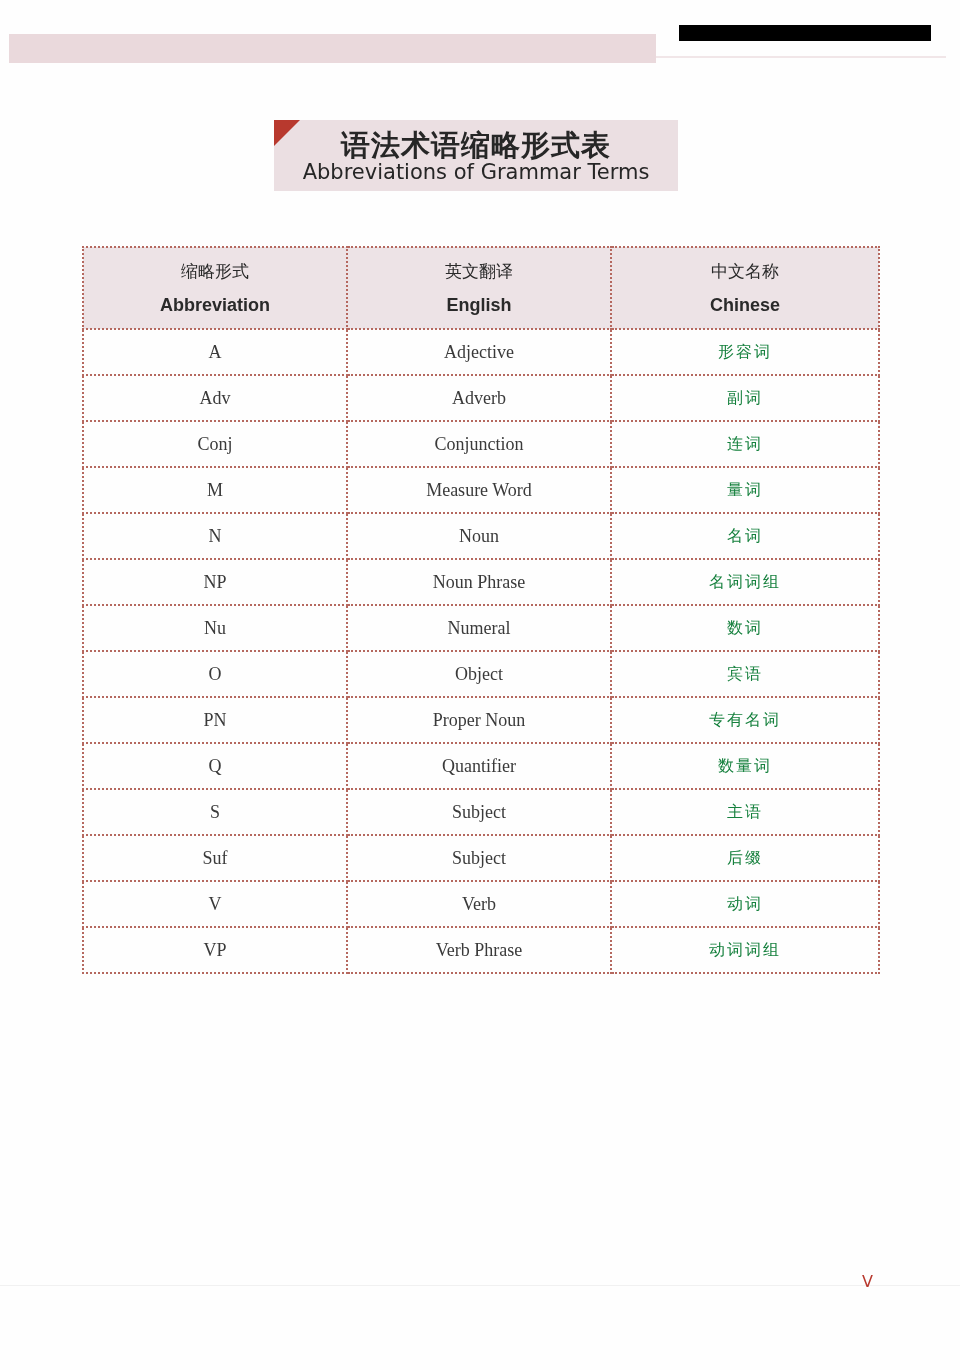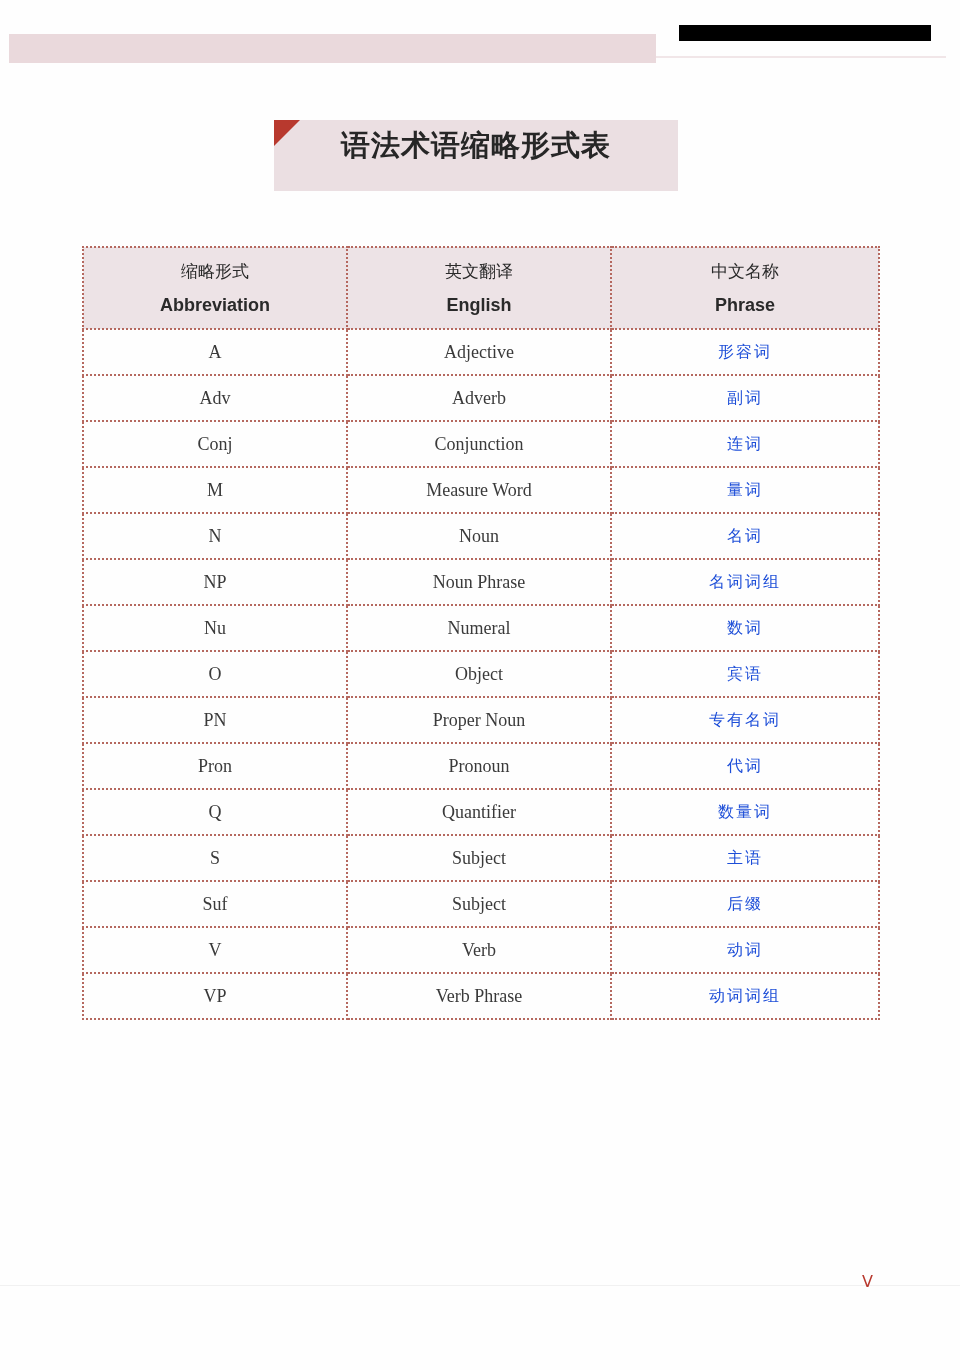--- a/index.html
+++ b/index.html
@@ -114,21 +114,21 @@
     .grammar-table td {
       height: 44px;
       font-family: "Liberation Serif", serif;
       font-size: 18px;
       color: #3a3a3a;
     }
     .grammar-table td.cn-cell {
       font-family: "DejaVu Serif", serif;
       font-size: 16px;
       letter-spacing: 2px;
-      color: #1d4ed8;
+      color: #15803d;
     }
     .page-number {
       position: absolute;
       left: 862px;
       top: 1272px;
       font-family: "DejaVu Sans", sans-serif;
       font-size: 16px;
       color: #b8392e;
     }
     .footer-line {
@@ -143,41 +143,42 @@
 </head>
 <body>
 
 <div class="top-band"></div>
 <div class="top-band-line"></div>
 <div class="redaction-bar"></div>
 
 <div class="title-box">
   <div class="title-corner"></div>
   <div class="title-cn">语法术语缩略形式表</div>
+  <div class="title-en">Abbreviations of Grammar Terms</div>
 </div>
 
 <table class="grammar-table">
   <colgroup>
     <col style="width:264px">
     <col style="width:264px">
     <col style="width:268px">
   </colgroup>
   <thead>
     <tr>
       <th>
         <span class="cn">缩略形式</span>
         <span class="en">Abbreviation</span>
       </th>
       <th>
         <span class="cn">英文翻译</span>
         <span class="en">English</span>
       </th>
       <th>
         <span class="cn">中文名称</span>
-        <span class="en">Phrase</span>
+        <span class="en">Chinese</span>
       </th>
     </tr>
   </thead>
   <tbody>
     <tr>
       <td>A</td>
       <td>Adjective</td>
       <td class="cn-cell">形容词</td>
     </tr>
     <tr>
@@ -214,25 +215,20 @@
       <td>O</td>
       <td>Object</td>
       <td class="cn-cell">宾语</td>
     </tr>
     <tr>
       <td>PN</td>
       <td>Proper Noun</td>
       <td class="cn-cell">专有名词</td>
     </tr>
     <tr>
-      <td>Pron</td>
-      <td>Pronoun</td>
-      <td class="cn-cell">代词</td>
-    </tr>
-    <tr>
       <td>Q</td>
       <td>Quantifier</td>
       <td class="cn-cell">数量词</td>
     </tr>
     <tr>
       <td>S</td>
       <td>Subject</td>
       <td class="cn-cell">主语</td>
     </tr>
     <tr>

